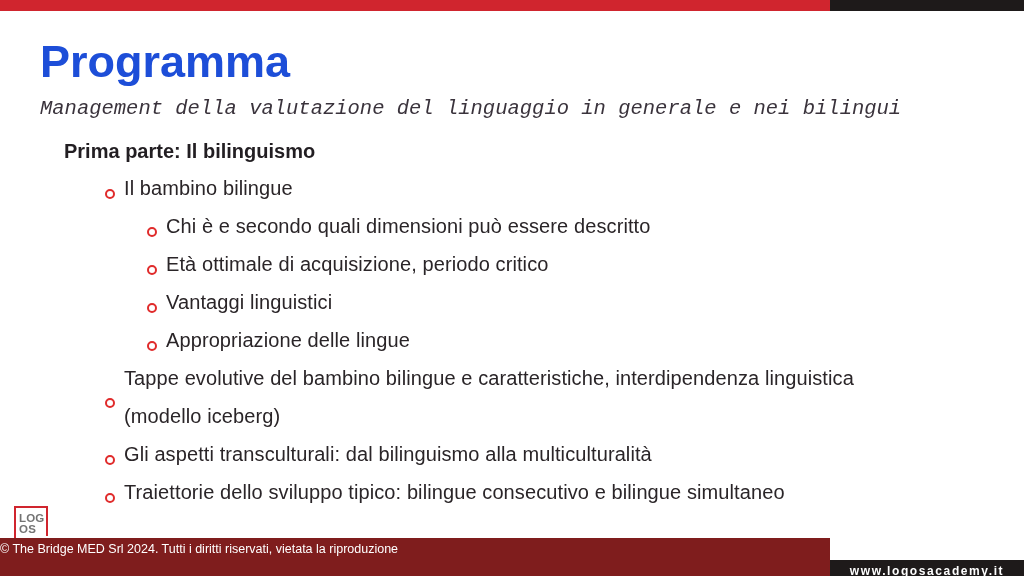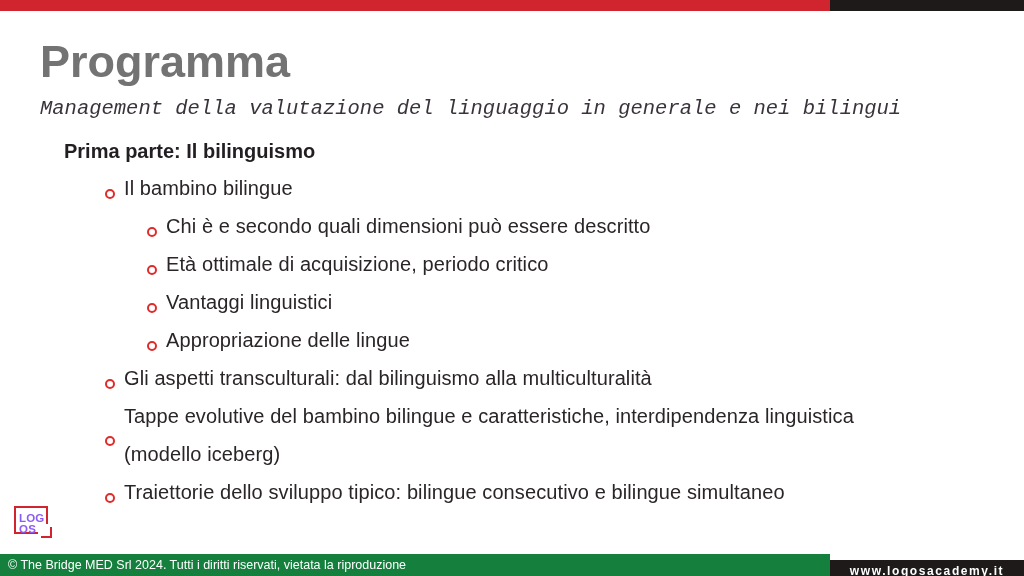--- a/index.html
+++ b/index.html
@@ -32,21 +32,21 @@
     background: #1e1a1a;
   }
 
   
   .title {
     position: absolute;
     left: 40px; top: 36px;
     font-size: 45px;
     font-weight: 800;
     letter-spacing: 0px;
-    color: #737373;
+    color: #1d4ed8;
   }
   .subtitle {
     position: absolute;
     left: 40px; top: 97px;
     font-size: 20.5px;
     font-style: italic;
     font-weight: 500;
     color: #3a333c;
     font-family: Liberation Mono, monospace;
   }
@@ -81,23 +81,23 @@
     font-size: 20px;
     line-height: 38px;
     color: #2a2528;
     letter-spacing: 0.1px;
   }
 
   
   .logo {
     position: absolute;
     left: 14px; top: 506px;
-    width: 34px; height: 28px;
+    width: 34px; height: 40px;
     border: 2.4px solid #d0252e;
-    color: #8b5cf6;
+    color: #737373;
   }
   .logo-text {
     position: absolute;
     left: 3px; top: 5px;
     font-size: 11.5px;
     font-weight: 800;
     line-height: 11px;
     letter-spacing: 0.2px;
   }
   .logo-corner-mask {
@@ -111,26 +111,25 @@
     right: -6px; bottom: -6px;
     width: 11px; height: 11px;
     border-right: 2.4px solid #d0252e;
     border-bottom: 2.4px solid #d0252e;
   }
 
   
   .footer-red {
     position: absolute;
     left: 0; bottom: 0;
-    width: 830px; height: 22px;
-    background: #15803d;
+    width: 830px; height: 38px;
+    background: #7f1d1d;
     color: #ffffff;
     font-size: 12.5px;
     line-height: 22px;
-    padding-left: 8px;
   }
   .footer-black {
     position: absolute;
     right: 0; bottom: 0;
     width: 194px; height: 16px;
     background: #1e1a1a;
     color: #ffffff;
     font-size: 12px;
     font-weight: 600;
     line-height: 23px;
@@ -168,25 +167,25 @@
       <div class="bullet-row level2">
         <span class="bullet-dot"></span>
         <span class="bullet-text">Vantaggi linguistici</span>
       </div>
       <div class="bullet-row level2">
         <span class="bullet-dot"></span>
         <span class="bullet-text">Appropriazione delle lingue</span>
       </div>
       <div class="bullet-row level1">
         <span class="bullet-dot"></span>
+        <span class="bullet-text">Tappe evolutive del bambino bilingue e caratteristiche, interdipendenza linguistica (modello iceberg)</span>
+      </div>
+      <div class="bullet-row level1">
+        <span class="bullet-dot"></span>
         <span class="bullet-text">Gli aspetti transculturali: dal bilinguismo alla multiculturalità</span>
-      </div>
-      <div class="bullet-row level1">
-        <span class="bullet-dot"></span>
-        <span class="bullet-text">Tappe evolutive del bambino bilingue e caratteristiche, interdipendenza linguistica (modello iceberg)</span>
       </div>
       <div class="bullet-row level1">
         <span class="bullet-dot"></span>
         <span class="bullet-text">Traiettorie dello sviluppo tipico: bilingue consecutivo e bilingue simultaneo</span>
       </div>
     </div>
 
   <div class="logo">
     <div class="logo-text">
       <div>LOG</div>

